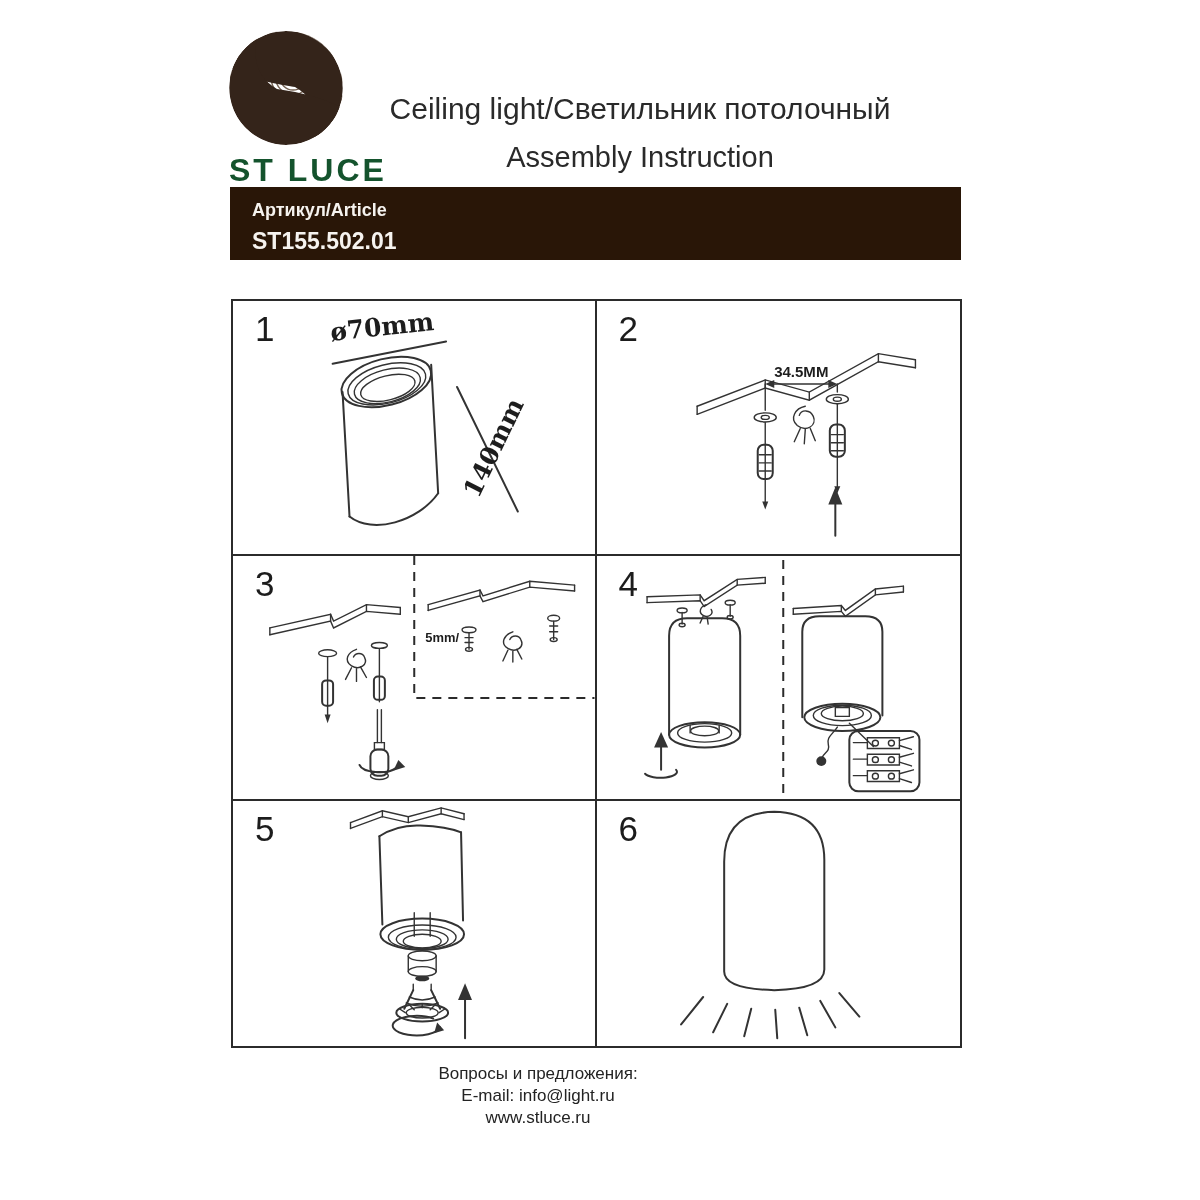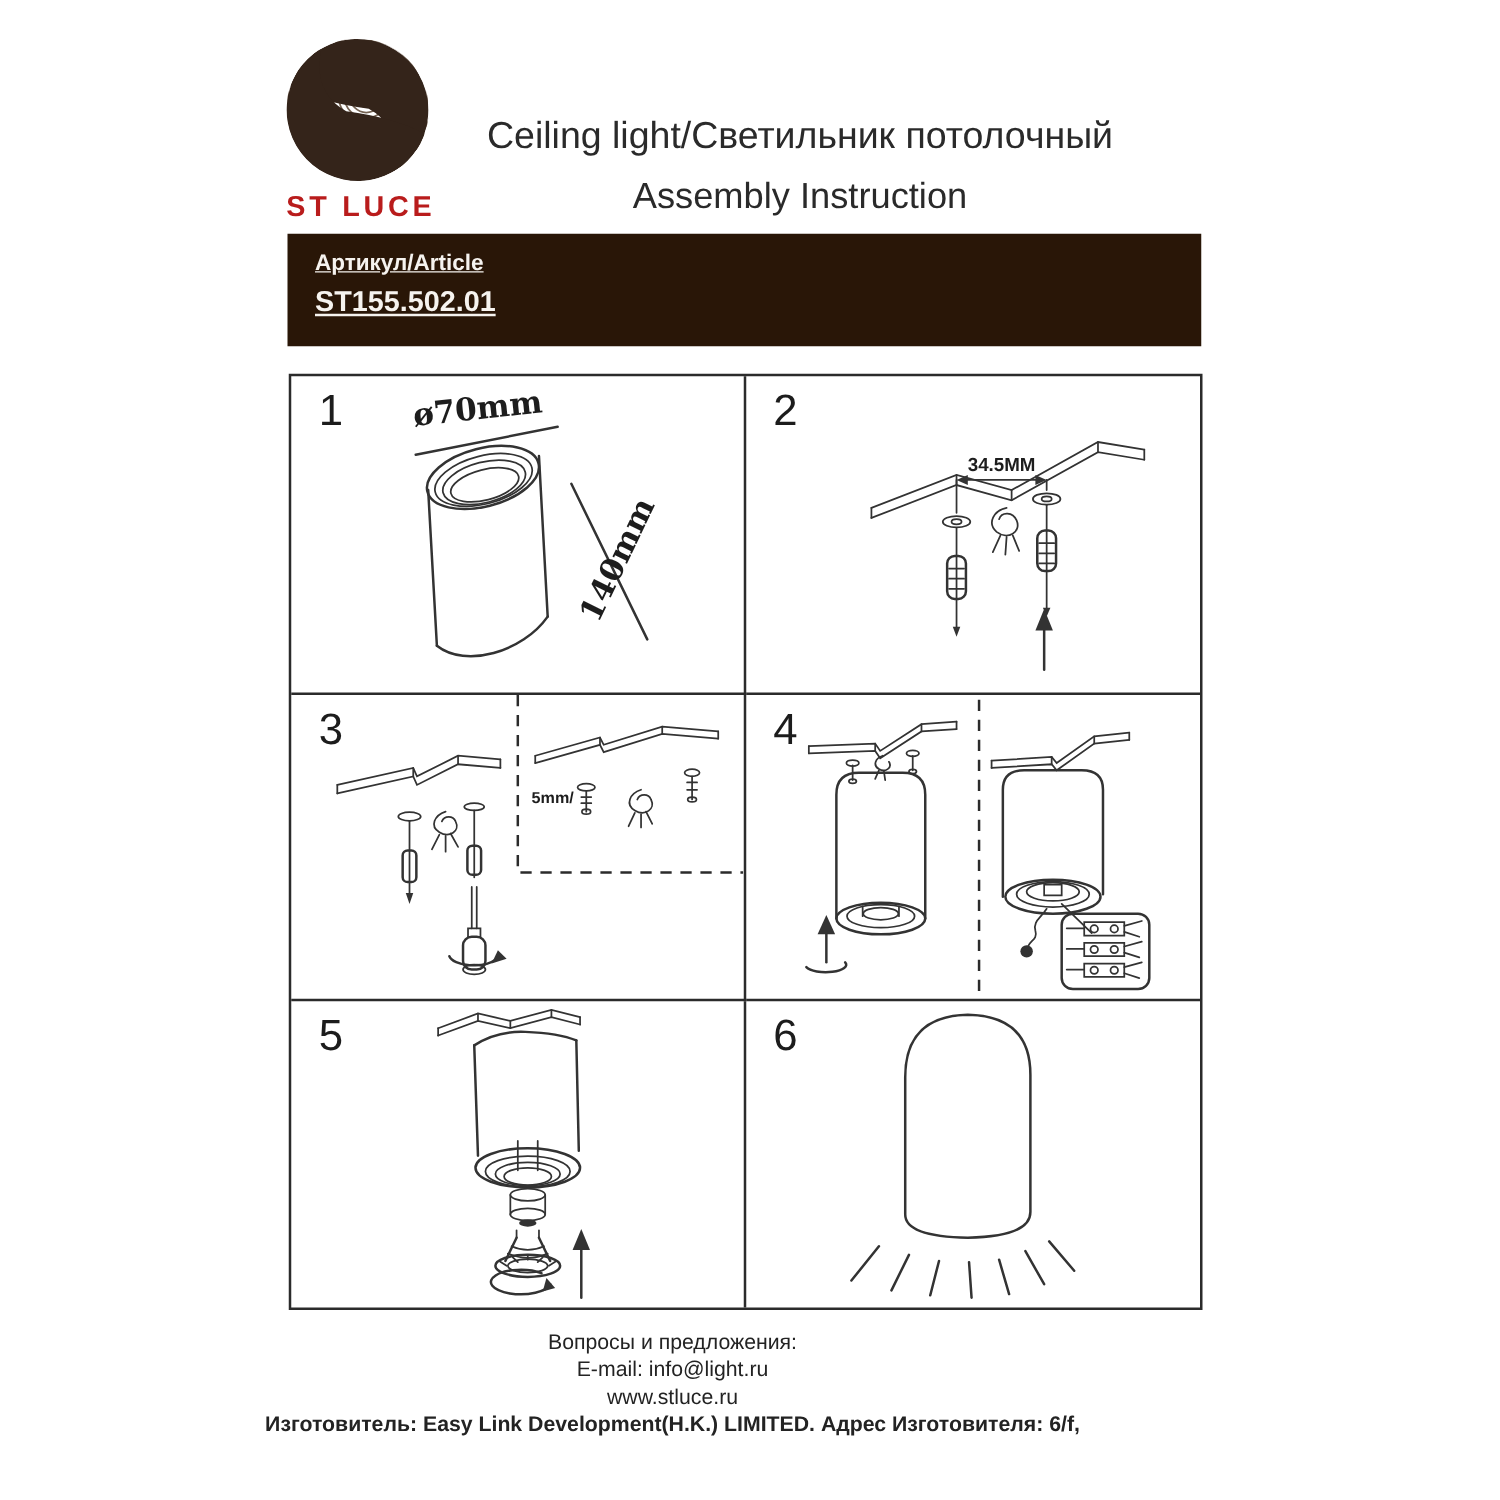--- a/index.html
+++ b/index.html
@@ -6,29 +6,29 @@
   body{
     width:1200px;height:1200px;background:#ffffff;
     font-family:"Liberation Sans",sans-serif;color:#222;
     position:relative;overflow:hidden;
   }
   .page{position:absolute;inset:0;}
   
   .logo{position:absolute;left:227px;top:27px;width:120px;height:124px;}
   .brand{
     position:absolute;left:229px;top:152px;width:160px;
-    font-size:23px;font-weight:700;letter-spacing:3px;color:#b91c1c;
+    font-size:32px;font-weight:700;letter-spacing:3px;color:#14532d;
   }
   .titles{position:absolute;left:320px;top:60px;width:640px;text-align:center;margin-top:32px;}
   .title-main{font-size:30px;font-weight:400;color:#2a2a2a;}
   .title-sub{font-size:29px;font-weight:400;color:#2a2a2a;margin-top:15px;}
   
   .article-bar{
-    position:absolute;left:230px;top:187px;width:731px;height:90px;
-    background:#291607;color:#f6f3ef;box-sizing:border-box;padding:13px 22px;text-decoration:underline;
+    position:absolute;left:230px;top:187px;width:731px;height:73px;
+    background:#291607;color:#f6f3ef;box-sizing:border-box;padding:13px 22px;
   }
   .article-label{font-size:18px;font-weight:700;}
   .article-value{font-size:23px;font-weight:700;margin-top:7px;}
   
   .grid{
     position:absolute;left:231px;top:299px;width:731px;height:749px;
     border:2px solid #2b2b2b;box-sizing:border-box;
     display:grid;grid-template-columns:1fr 1fr;grid-template-rows:255px 245px 1fr;
     background:#fff;
   }
@@ -351,16 +351,15 @@
           <path d="M242,196 L262,220"></path>
         </g>
       </svg>
     </div>
   </div>
 
   <div class="footer">
     <div>Вопросы и предложения:</div>
     <div>E-mail: info@light.ru</div>
     <div>www.stluce.ru</div>
-    <div class="bold">Изготовитель: Easy Link Development(H.K.) LIMITED. Адрес Изготовителя: 6/f,</div>
   </div>
 
 </div>
 
 </body></html>

